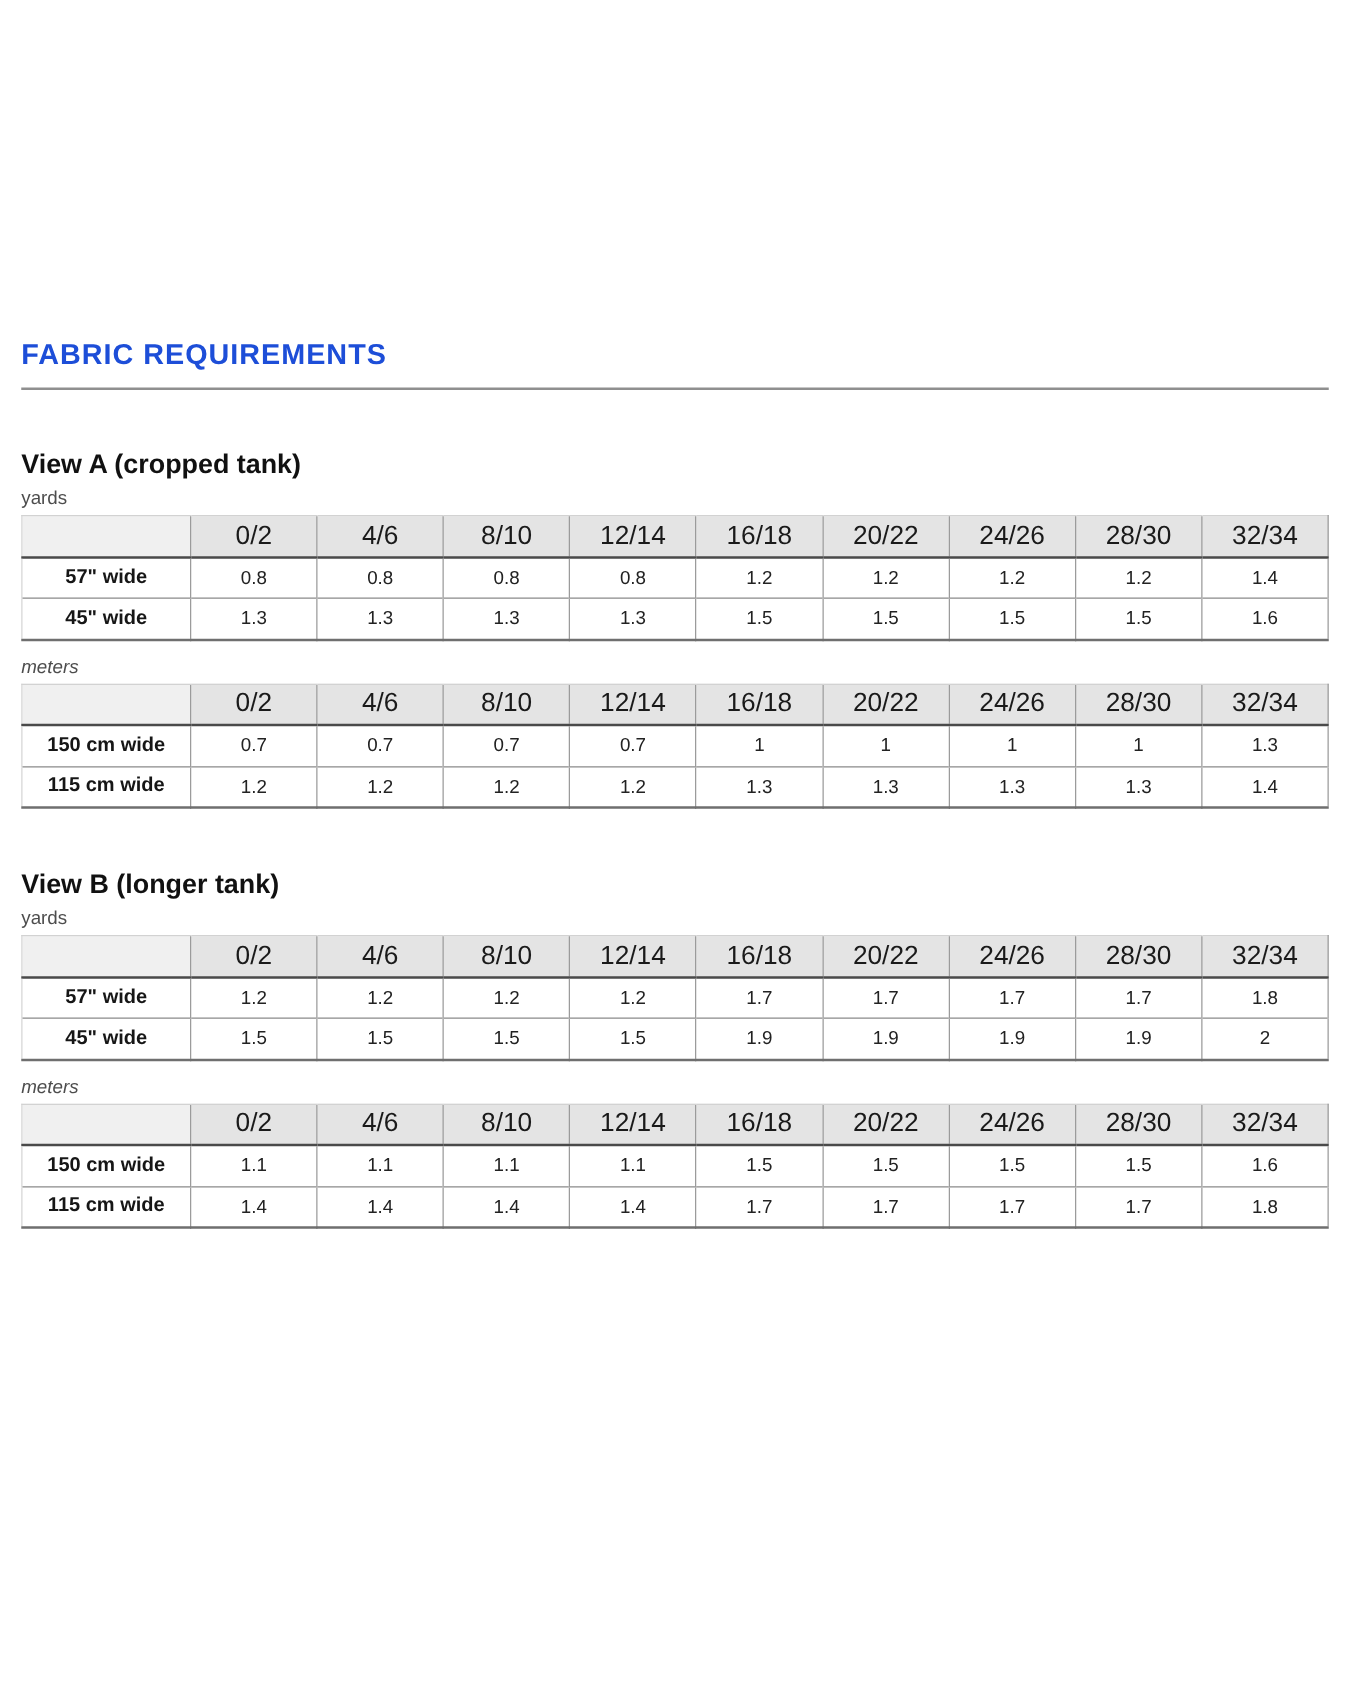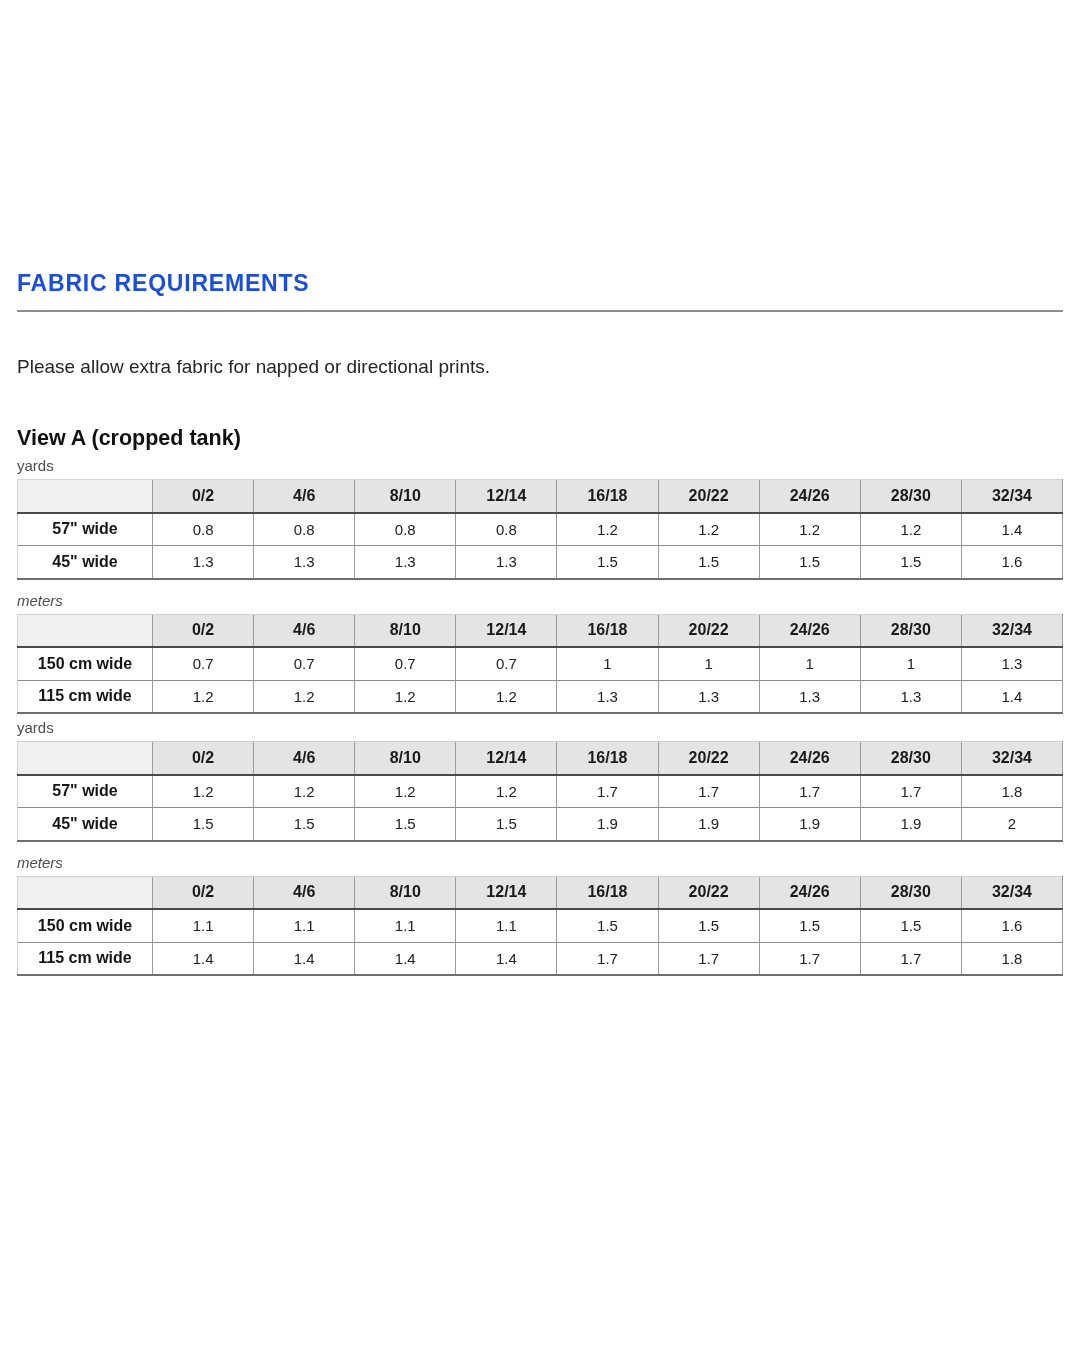--- a/index.html
+++ b/index.html
@@ -75,22 +75,22 @@
   table.fabric-table col.label-col { width: 135px; }
   table.fabric-table th,
   table.fabric-table td {
     height: 33px;
     padding: 0 4px;
     text-align: center;
     vertical-align: middle;
   }
   table.fabric-table thead th {
     background: var(--header-bg);
-    font-size: 16px;
-    font-weight: 700;
+    font-size: 21px;
+    font-weight: 400;
     color: #1a1a1a;
     border-top: 1px solid #d2d2d2;
     border-bottom: 2px solid var(--border-dark);
     border-left: 1px solid var(--border-light);
   }
   table.fabric-table thead th.corner {
     background: var(--corner-bg);
     border-left: 1px solid #d6d6d6;
   }
   table.fabric-table thead th:last-child {
@@ -120,21 +120,20 @@
   }
 </style>
 </head>
 <body>
 
 <div class="page">
 
   <h1 class="doc-title">FABRIC REQUIREMENTS</h1>
   <hr class="title-rule">
 
-  <p class="note">Please allow extra fabric for napped or directional prints.</p>
 
   <section>
     <h2 class="view-heading">View A (cropped tank)</h2>
 
     <div class="unit">yards</div>
     <table class="fabric-table">
         <colgroup>
           <col class="label-col">
           <col>
           <col>
@@ -239,20 +238,21 @@
             <td>1.3</td>
             <td>1.3</td>
             <td>1.3</td>
             <td>1.4</td>
           </tr>
         </tbody>
       </table>
   </section>
 
   <section>
+    <h2 class="view-heading second">View B (longer tank)</h2>
 
     <div class="unit">yards</div>
     <table class="fabric-table">
         <colgroup>
           <col class="label-col">
           <col>
           <col>
           <col>
           <col>
           <col>

